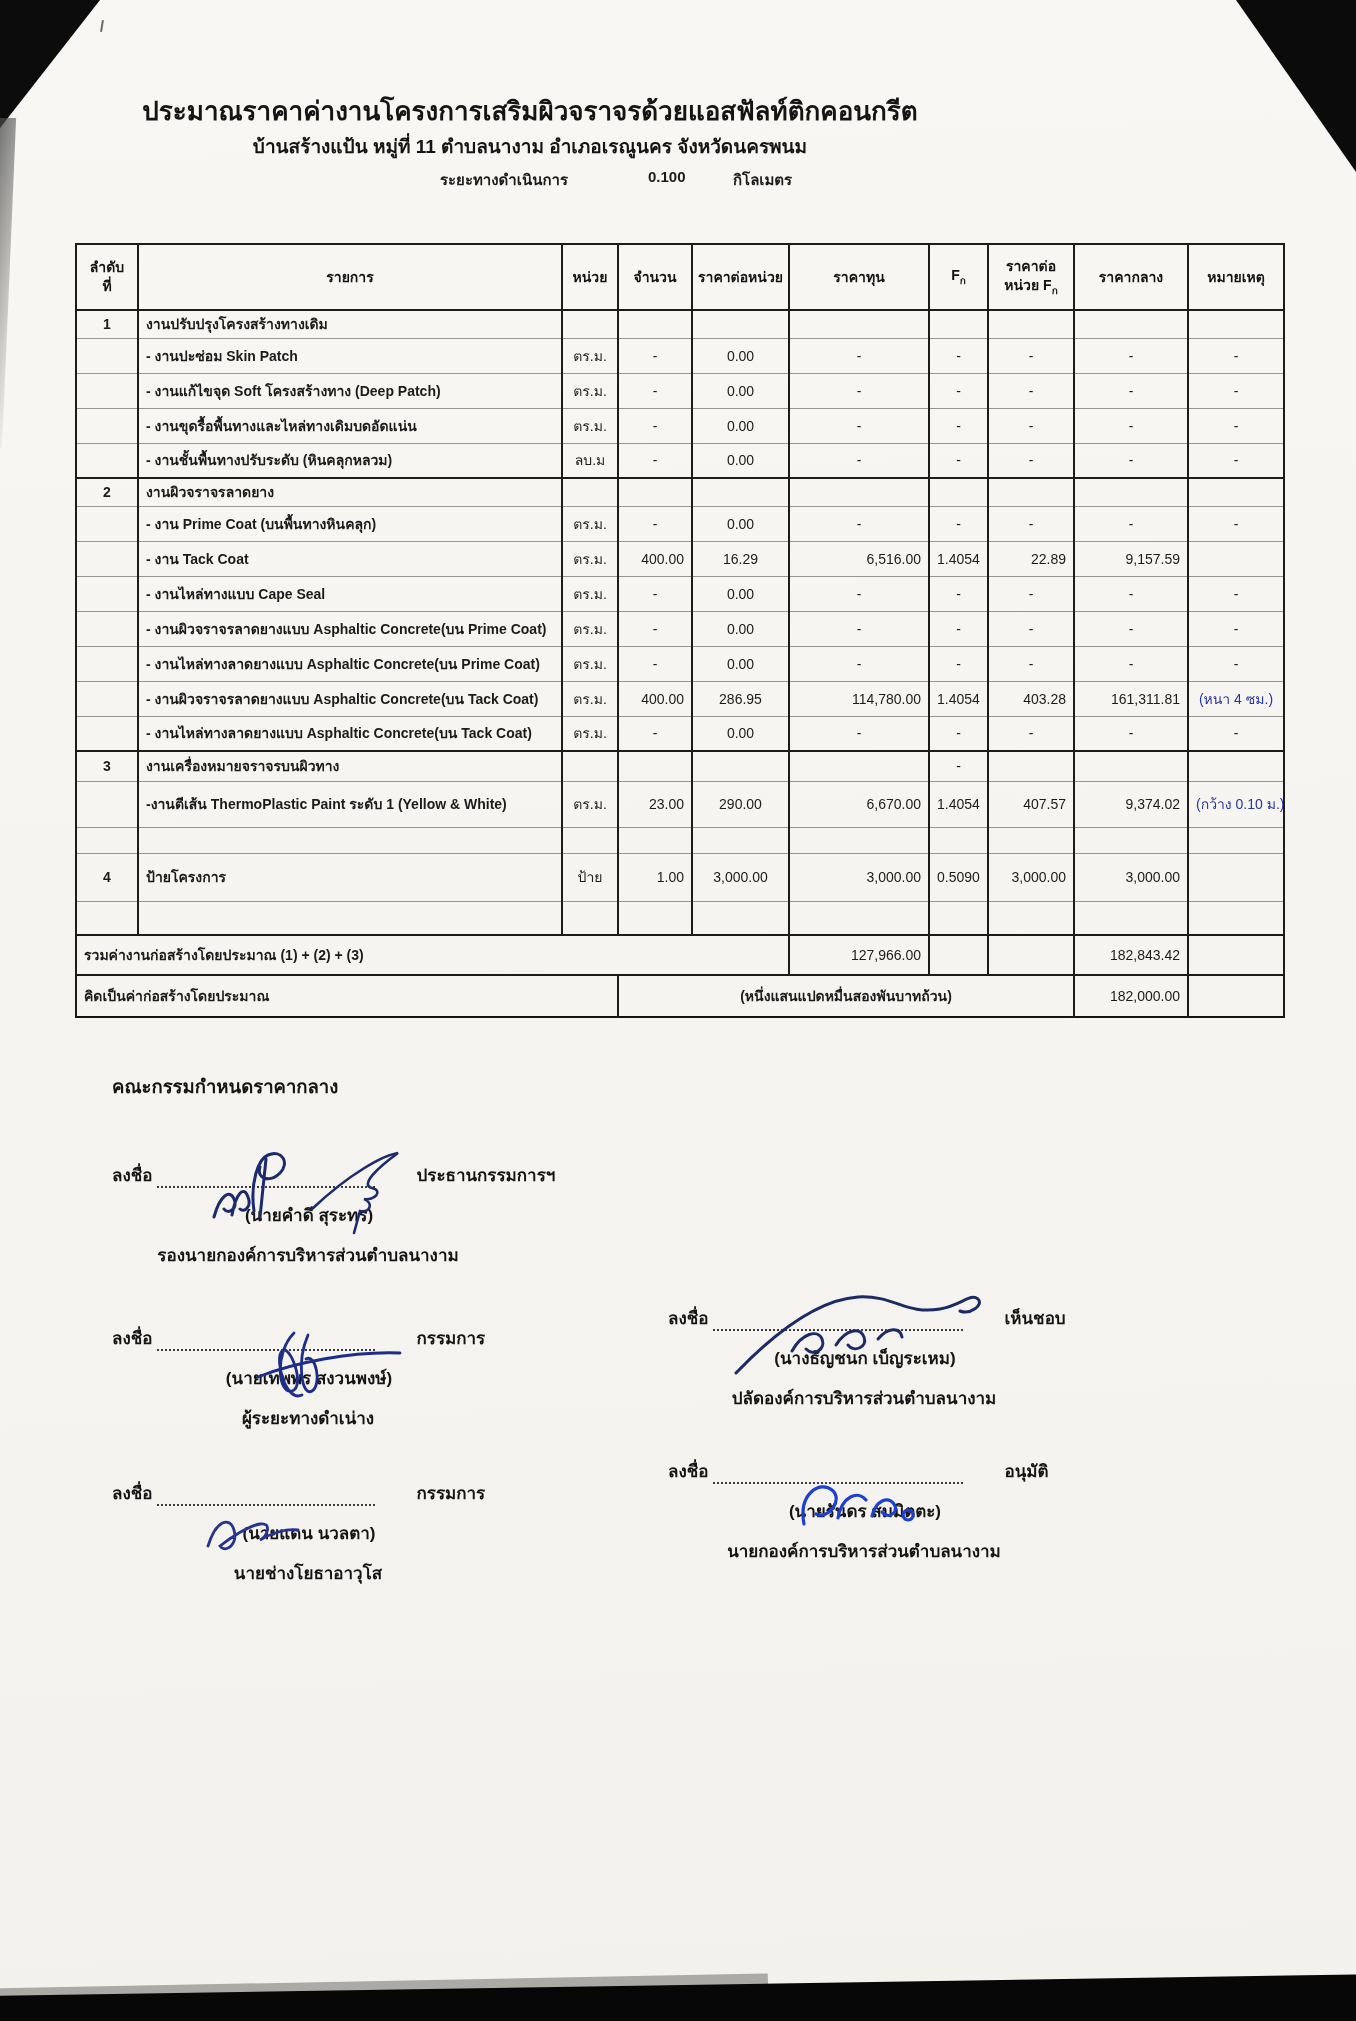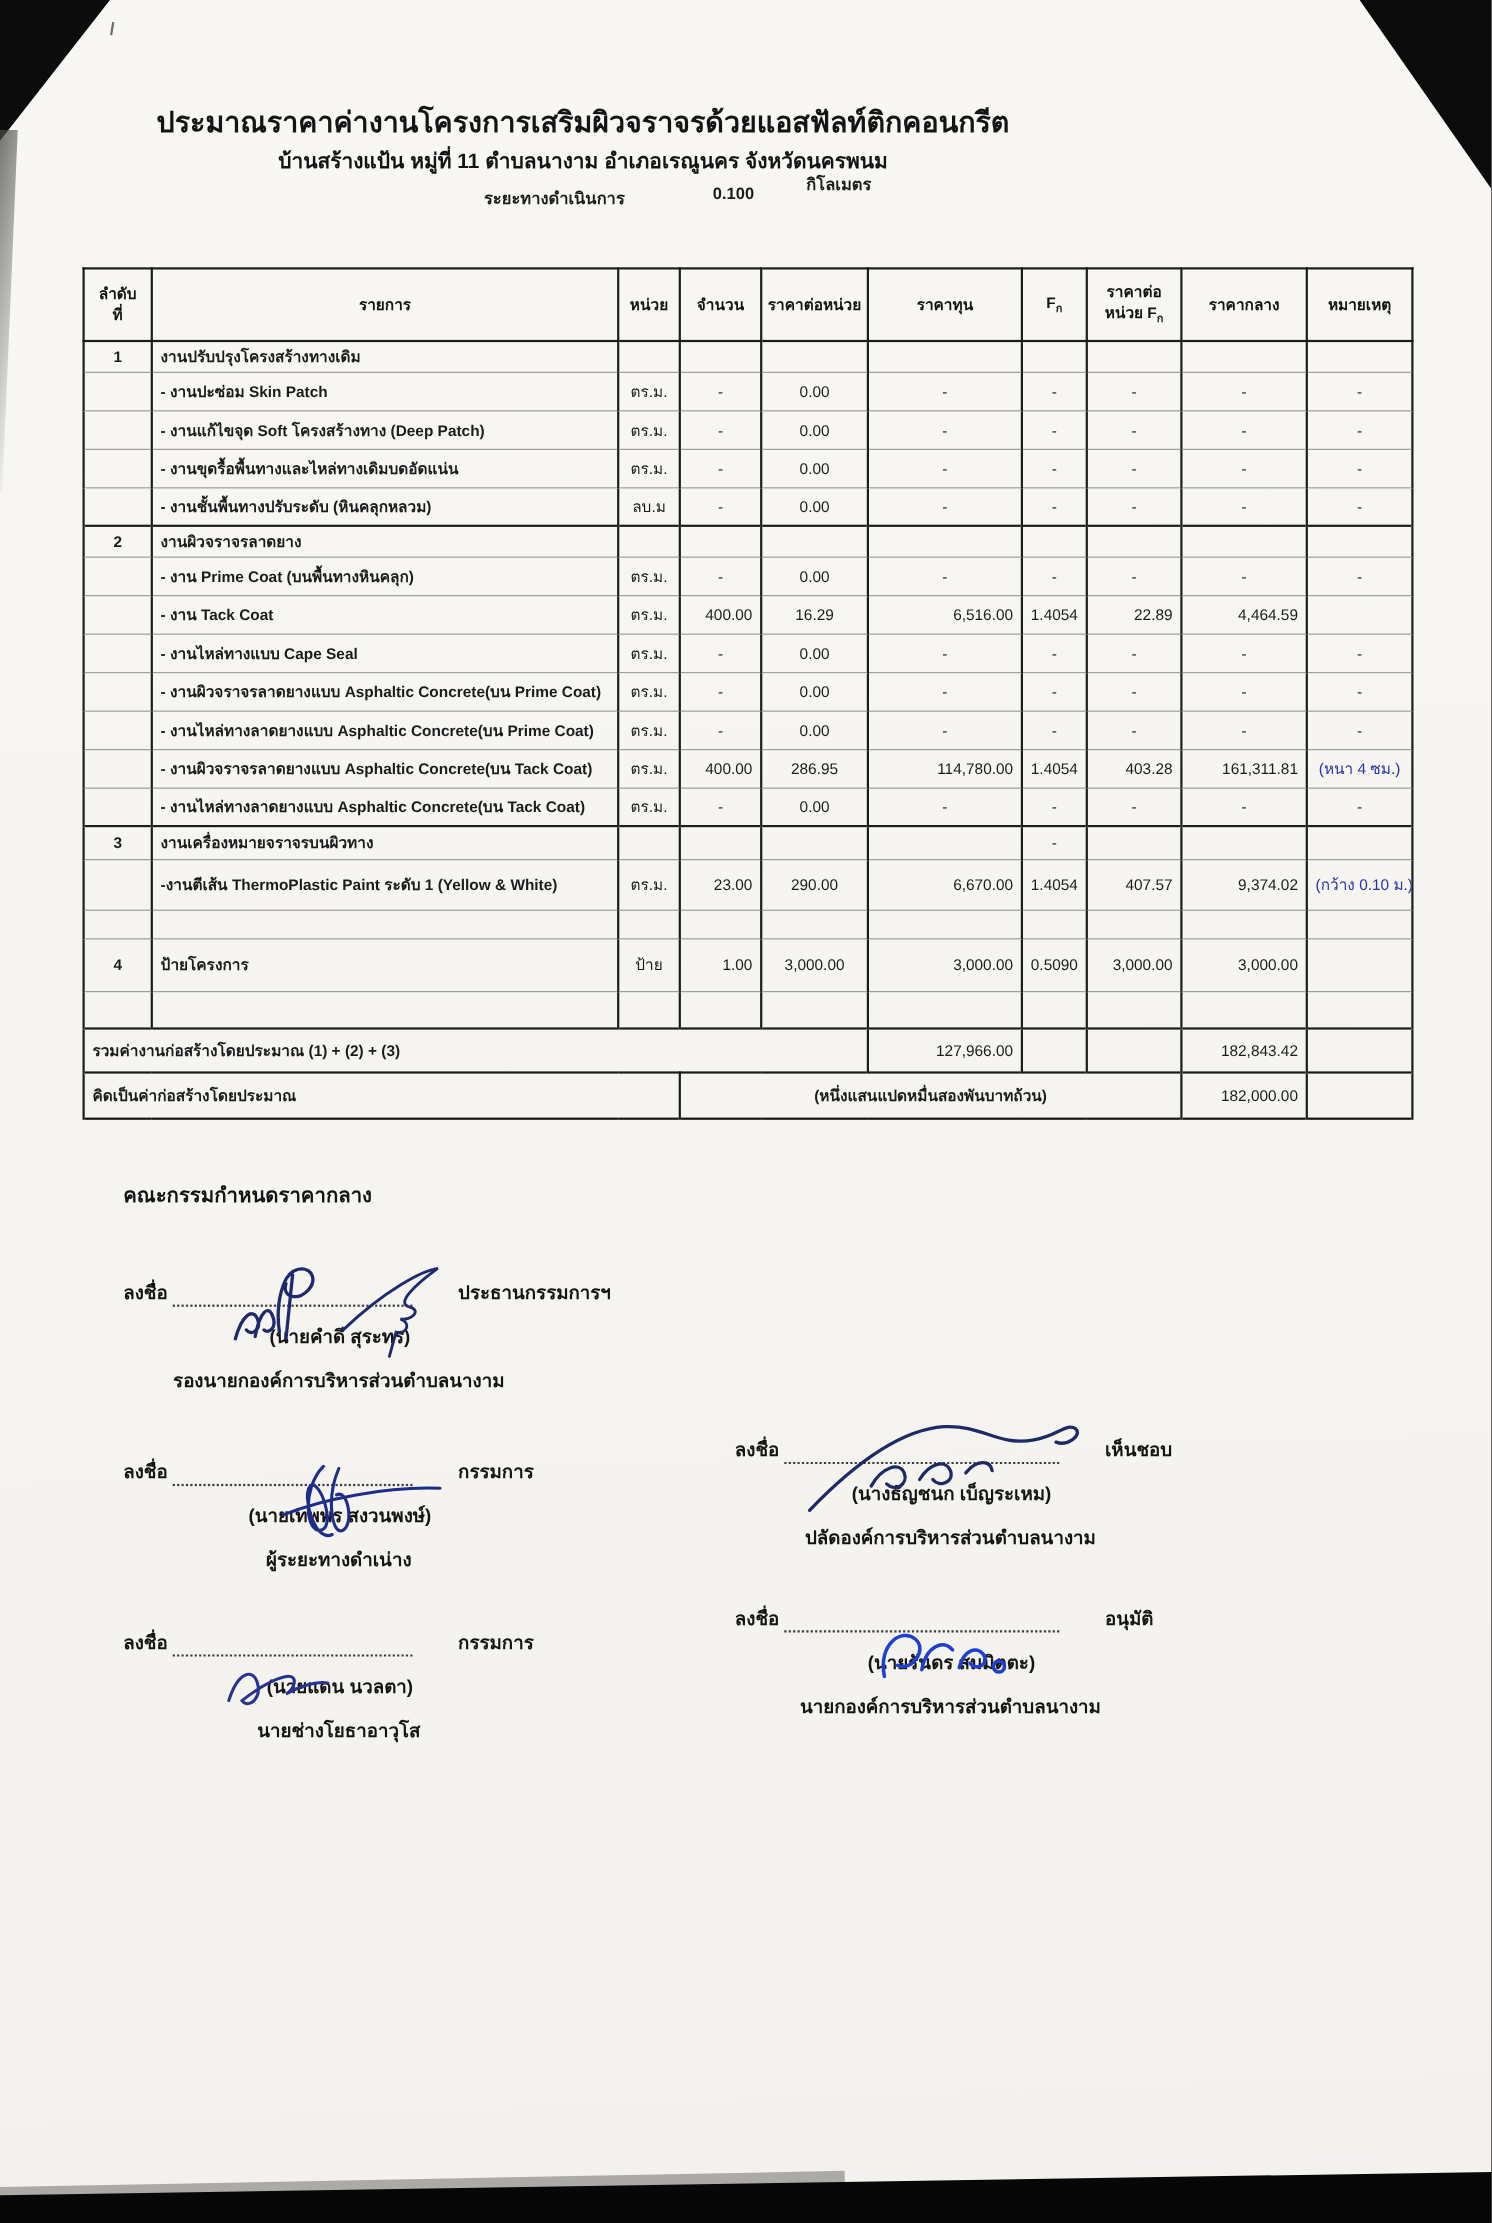--- a/index.html
+++ b/index.html
@@ -17,21 +17,21 @@
   .bottom-gray{position:absolute;bottom:26px;left:-12px;width:780px;height:14px;background:#8d8c88;
                transform:rotate(-1.1deg);opacity:.7;}
   .bottom-band{position:absolute;bottom:-24px;left:-30px;width:1430px;height:60px;background:#070707;
                transform:rotate(-0.9deg);}
   .mark1{position:absolute;top:20px;left:101px;width:2px;height:12px;background:#6b6b6b;transform:rotate(9deg);}
   
   .t1{position:absolute;top:90px;left:0;width:1060px;text-align:center;font-weight:bold;font-size:26px;color:#141414;}
   .t2{position:absolute;top:131px;left:0;width:1060px;text-align:center;font-weight:bold;font-size:19px;color:#141414;}
   .t3-label{position:absolute;top:168px;left:440px;font-weight:bold;font-size:15px;}
   .t3-value{position:absolute;top:168px;left:648px;font-weight:bold;font-size:15px;}
-  .t3-unit{position:absolute;top:156px;left:733px;font-weight:bold;font-size:15px;font-family:Liberation Mono, monospace;}
+  .t3-unit{position:absolute;top:168px;left:733px;font-weight:bold;font-size:15px;font-family:Liberation Mono, monospace;}
   
   table.est{position:absolute;top:243px;left:75px;width:1208px;border-collapse:collapse;table-layout:fixed;
             border:2.5px solid #141414;}
   table.est th{border:2px solid #1c1c1c;font-size:14px;font-weight:bold;padding:2px;vertical-align:middle;
                white-space:pre-line;line-height:1.35;color:#131313;}
   table.est thead tr{height:66px;}
   table.est td{border-left:2px solid #1c1c1c;border-right:2px solid #1c1c1c;border-top:1px solid #979792;
                font-size:14px;padding:1px 7px;vertical-align:middle;overflow:hidden;white-space:nowrap;}
   tr.sec td{border-top:2px solid #1c1c1c;}
   tr.sum td{border-top:2px solid #1c1c1c;}
@@ -194,21 +194,21 @@
         </tr>
         <tr style="height: 35px;">
           <td class="a-c no-cell"></td>
           <td class="name-cell">- งาน Tack Coat</td>
           <td class="a-c">ตร.ม.</td>
           <td class="a-r">400.00</td>
           <td class="a-c">16.29</td>
           <td class="a-r">6,516.00</td>
           <td class="a-c">1.4054</td>
           <td class="a-r">22.89</td>
-          <td class="a-r">4,464.59</td>
+          <td class="a-r">9,157.59</td>
           <td class="a-c rem"></td>
         </tr>
         <tr style="height: 35px;">
           <td class="a-c no-cell"></td>
           <td class="name-cell">- งานไหล่ทางแบบ Cape Seal</td>
           <td class="a-c">ตร.ม.</td>
           <td class="a-c">-</td>
           <td class="a-c">0.00</td>
           <td class="a-c">-</td>
           <td class="a-c">-</td>

